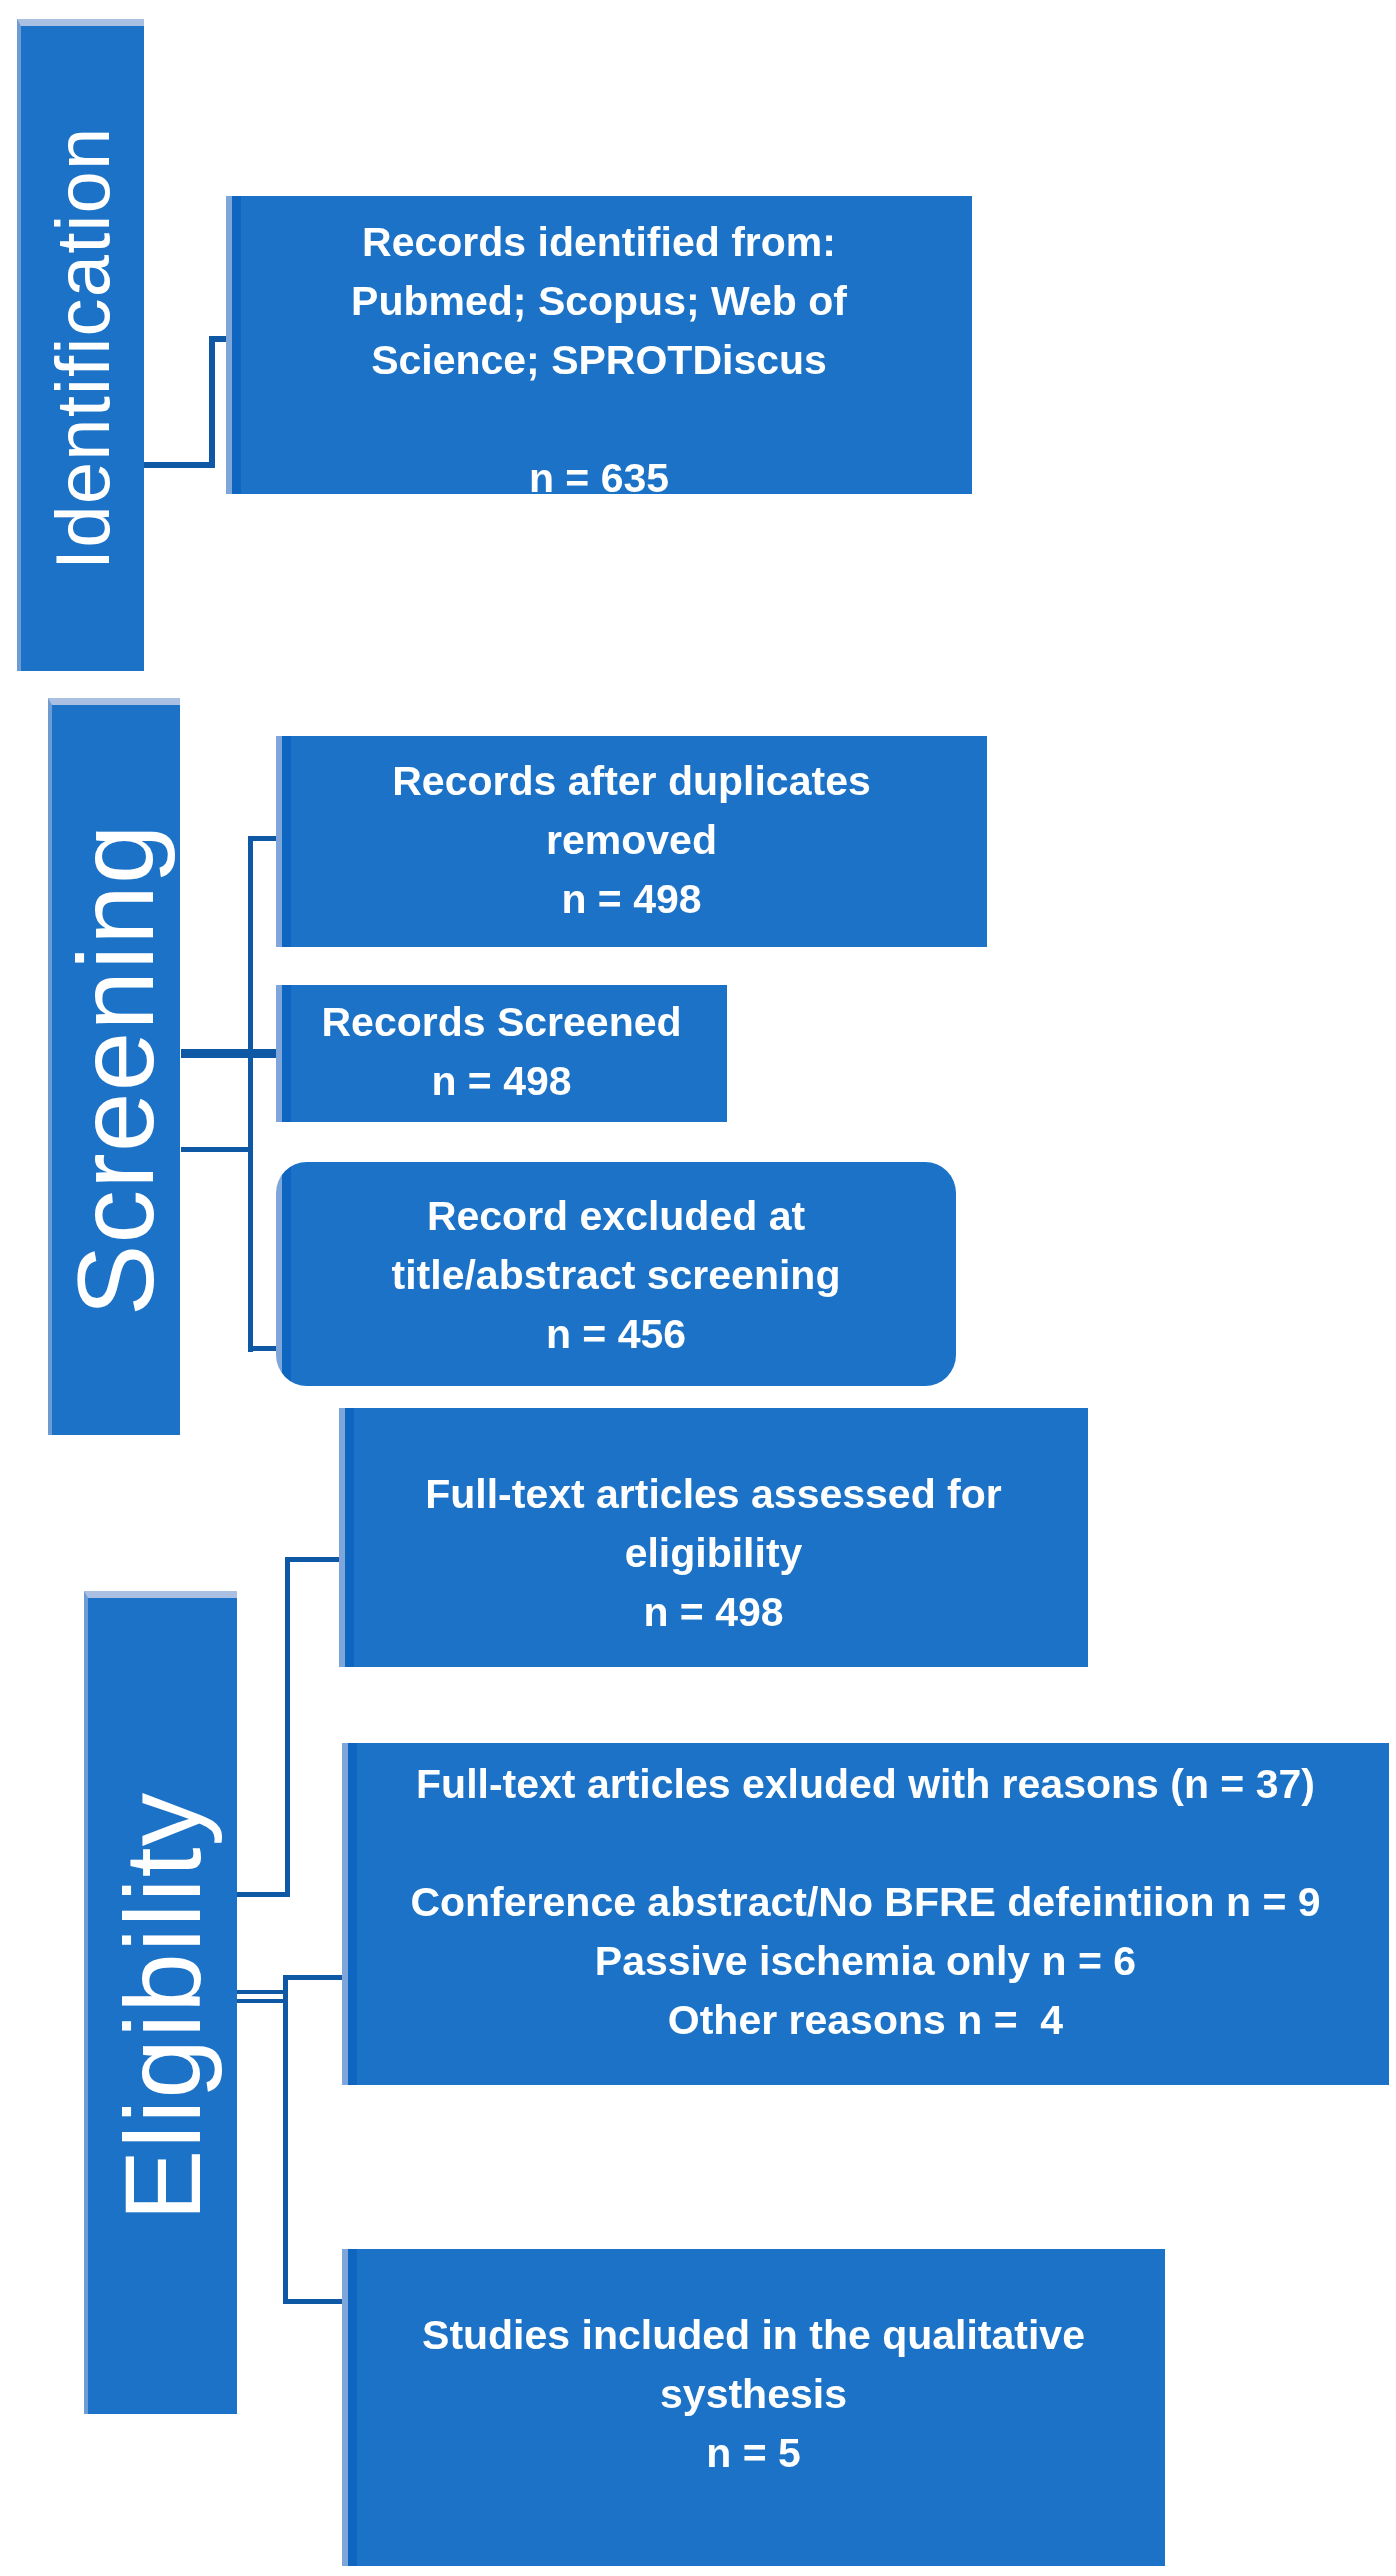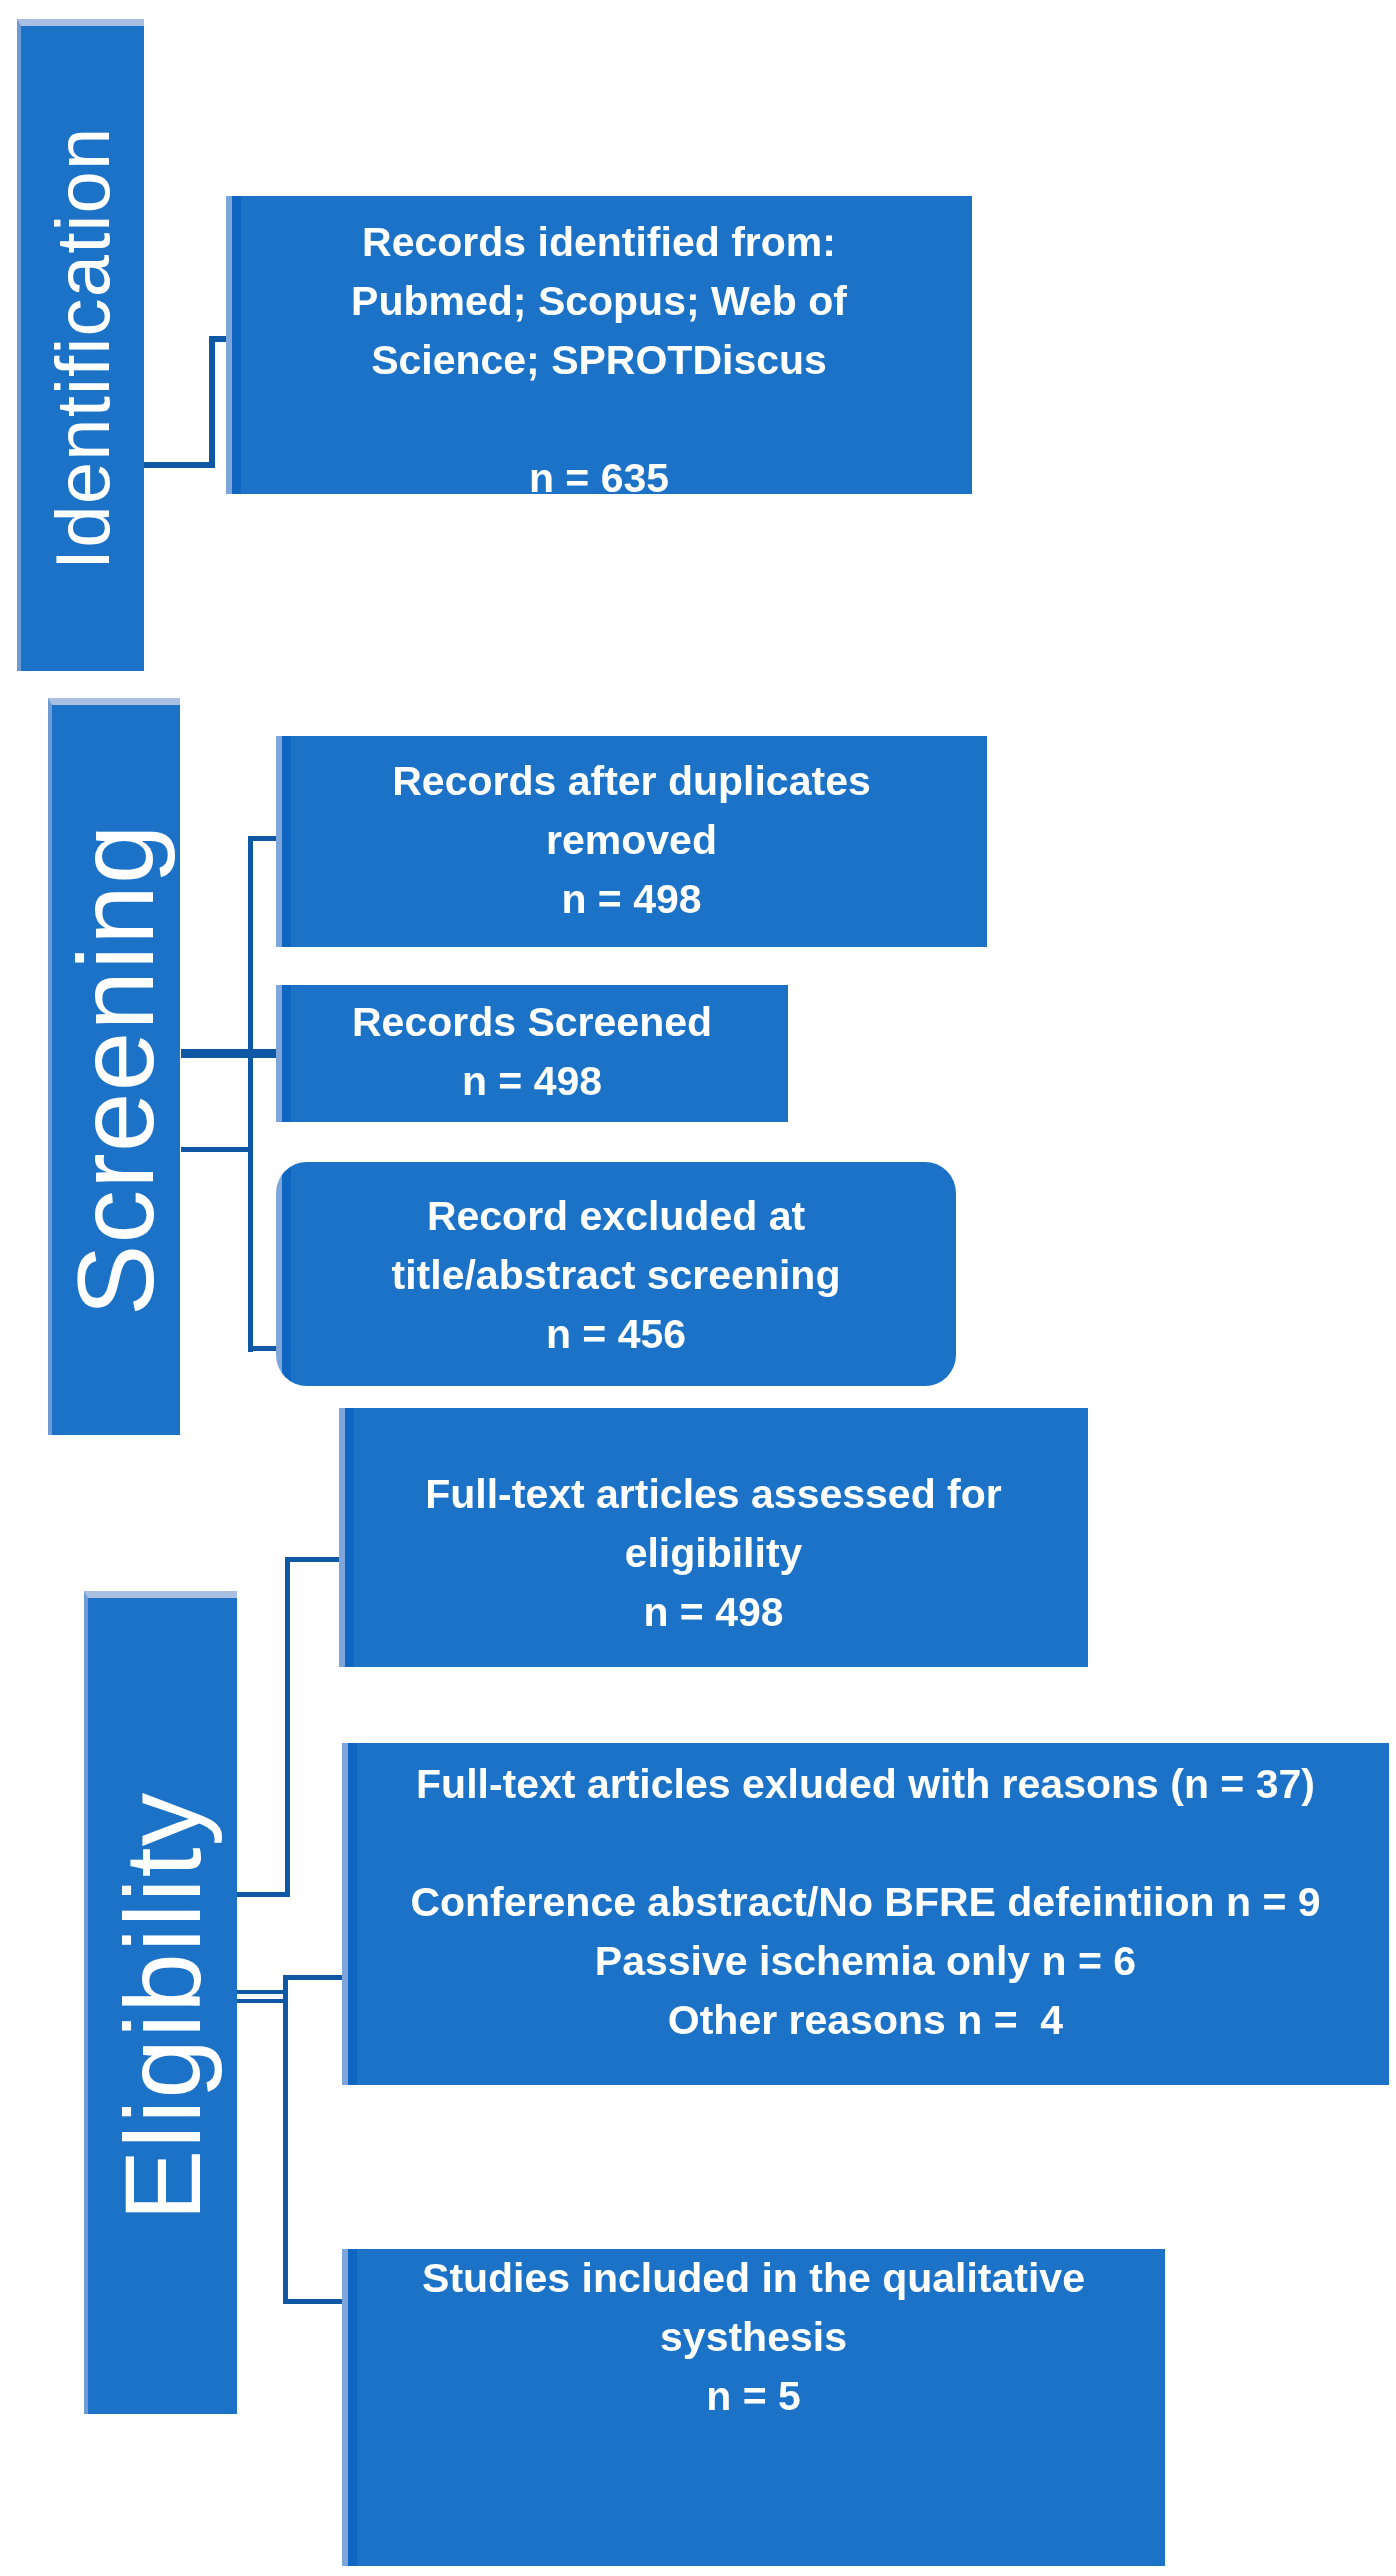--- a/index.html
+++ b/index.html
@@ -16,25 +16,25 @@
   #bar-screening .stage-label{font-size:107px;}
   #bar-eligibility{left:84px;top:1591px;width:153px;height:823px;}
   #bar-eligibility .stage-label{font-size:107px;}
 
   
   .box{position:absolute;box-sizing:border-box;color:#ffffff;text-align:center;
        background:linear-gradient(90deg,#7EA6DA 0 6.2px,#0F66C1 6.2px 15px,#1B72C6 15px);}
   .bl{font-size:41px;font-weight:700;line-height:59px;min-height:59px;white-space:pre-wrap;}
   #box-a{left:226px;top:196px;width:746px;height:298px;padding-top:17.4px;}
   #box-b{left:276px;top:736px;width:711px;height:211px;padding-top:16px;}
-  #box-c{left:276px;top:985px;width:512px;height:137px;padding-top:7.5px;}
+  #box-c{left:276px;top:985px;width:451px;height:137px;padding-top:7.5px;}
   #box-d{left:276px;top:1162px;width:680px;height:224px;padding-top:25px;border-radius:31px;}
   #box-e{left:339px;top:1408px;width:749px;height:259px;padding-top:57px;}
   #box-f{left:342px;top:1743px;width:1047px;height:342px;padding-top:12px;}
-  #box-g{left:342px;top:2249px;width:823px;height:317px;}
+  #box-g{left:342px;top:2249px;width:823px;height:317px;padding-top:57px;}
 
   
   .line{position:absolute;background:#0E58A6;}
 </style>
 </head>
 <body>
 
 <div class="canvas">
 
   <div class="stage-bar" id="bar-identification">

